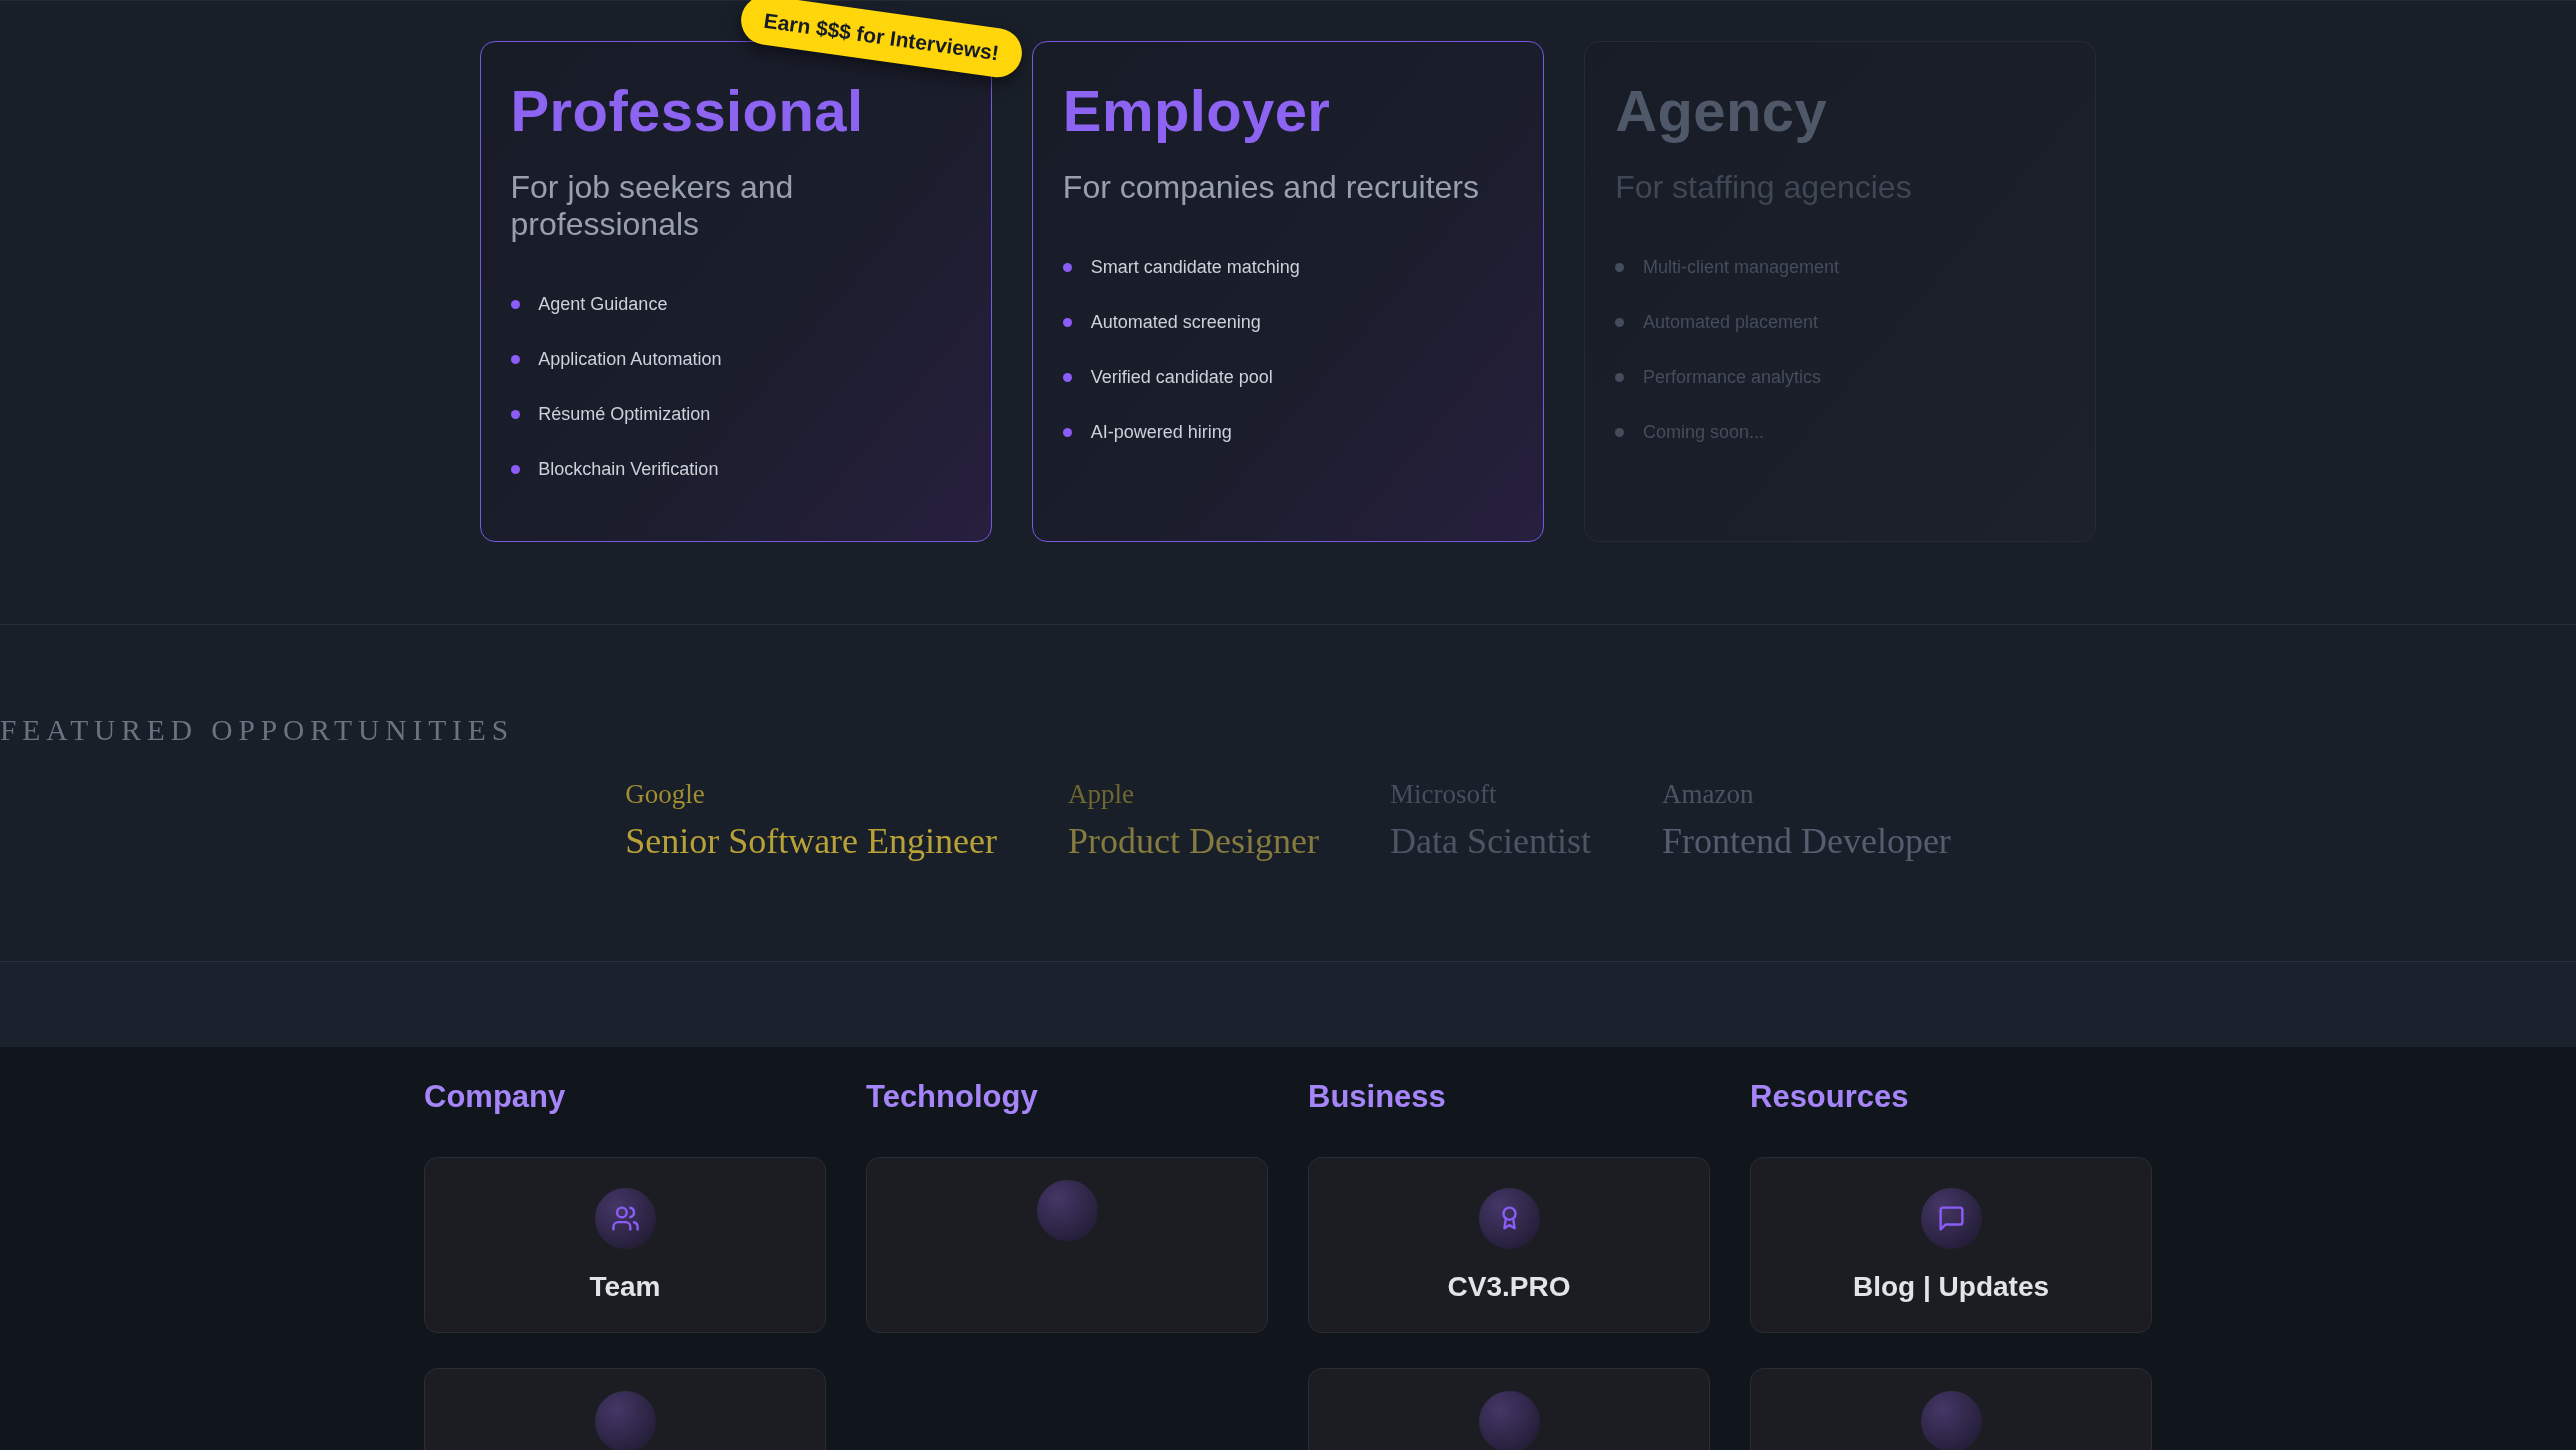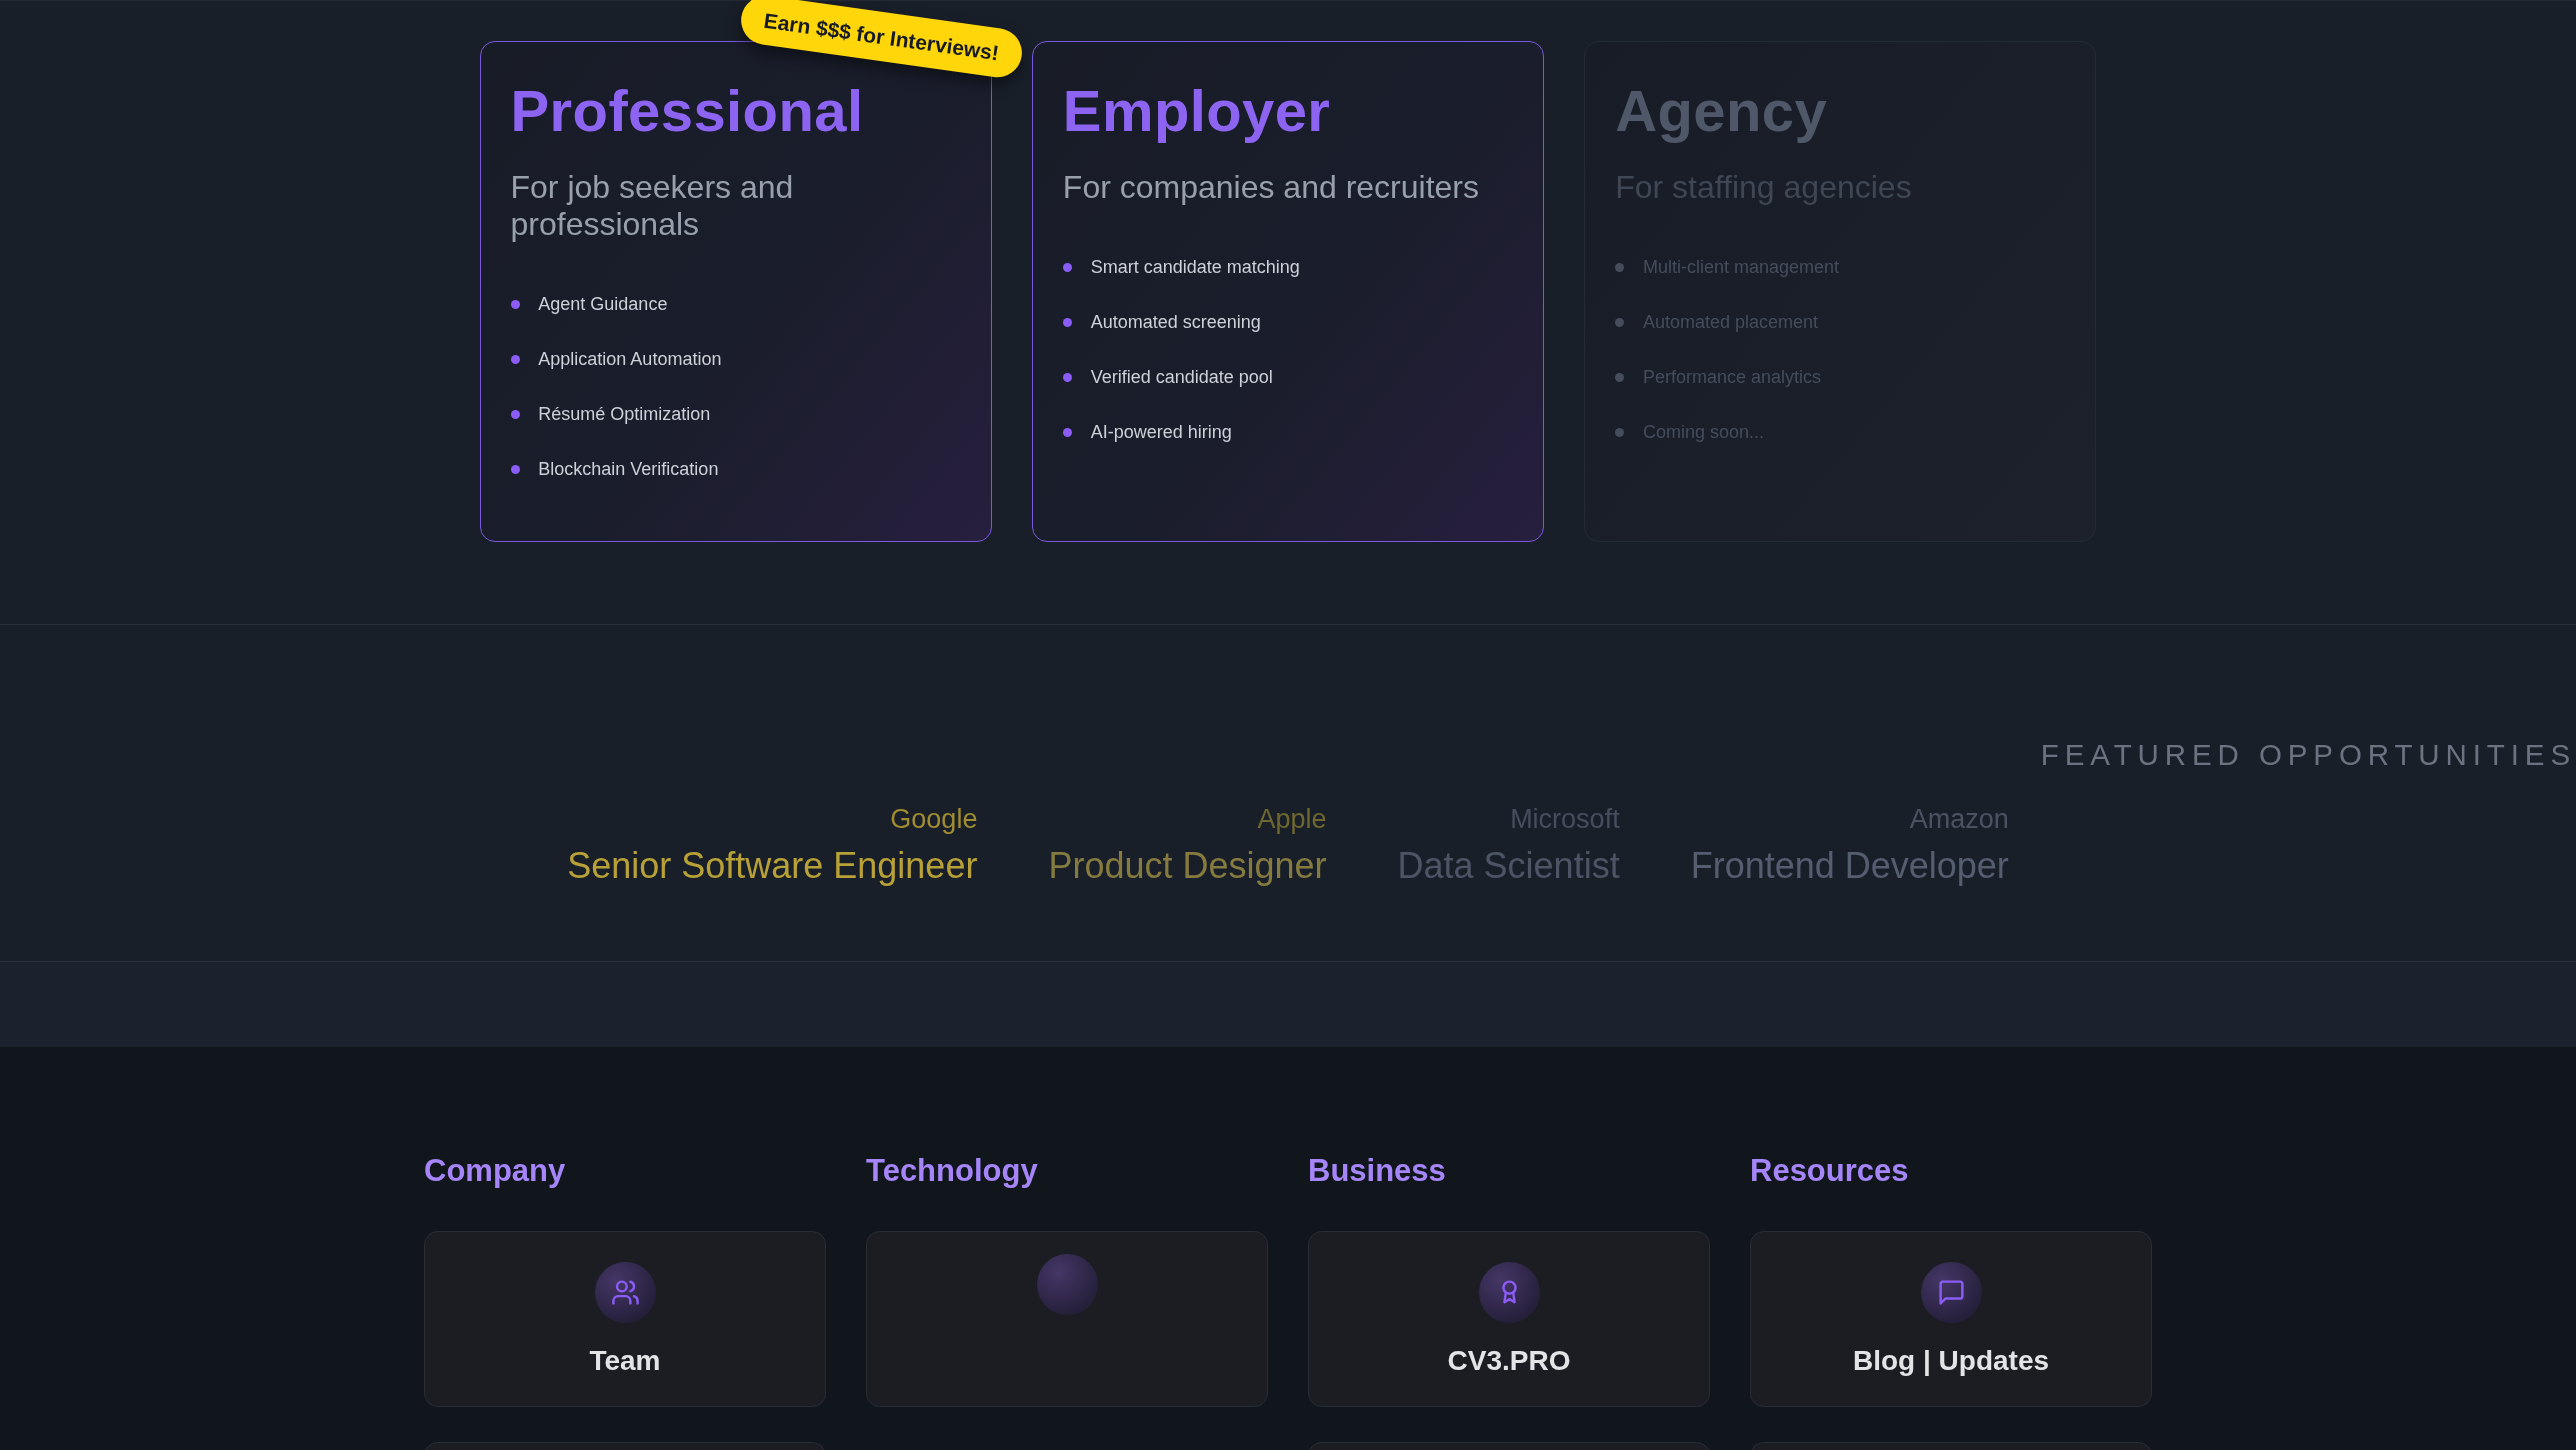--- a/index.html
+++ b/index.html
@@ -57,22 +57,23 @@
     background:#ffd60a; color:#161b26;
     font-size:21px; font-weight:bold; white-space:nowrap;
     padding:12.6px 23px; border-radius:27px;
     box-shadow:0 6.7px 15px rgba(0,0,0,0.45);
   }
 
   
   .featured-section {
     height:337px;
     border-top:0.8px solid rgba(140,150,170,0.14);
-    padding-top:113px;
-    text-align:right;
+    padding-top:89px;
+    text-align:left;
+    font-family:Liberation Serif, serif;
   }
   .featured-section h3 {
     margin:0 0 32px;
     font-size:29.5px; font-weight:normal;
     letter-spacing:5.9px; color:#6b7280;
   }
   .jobs {
     display:flex; justify-content:center; align-items:flex-start; gap:71px;
   }
   .job .company { font-size:27px; margin-bottom:10px; }
@@ -90,21 +91,21 @@
   .band {
     height:86px;
     border-top:0.8px solid rgba(140,150,170,0.14);
     background:#1b212d;
   }
 
   
   footer {
     height:404px;
     background:#11151c;
-    padding-top:106px;
+    padding-top:32px;
   }
   .cols {
     width:1728px; margin:0 auto;
     display:grid; grid-template-columns:repeat(4,402px); column-gap:40px;
   }
   .col h4 { margin:0 0 42px; font-size:31px; font-weight:bold; color:#a585f8; }
   .fcard {
     width:402px; height:176px;
     background:#1b1d23;
     border:0.8px solid #2a2d34;

